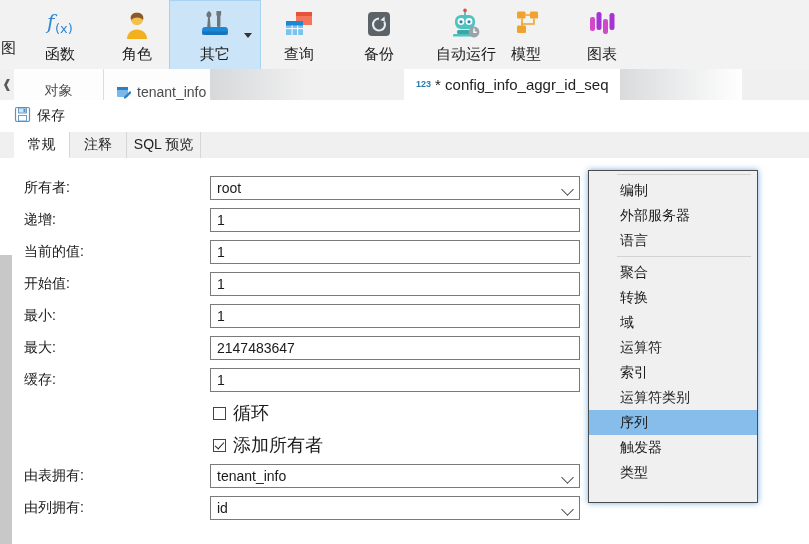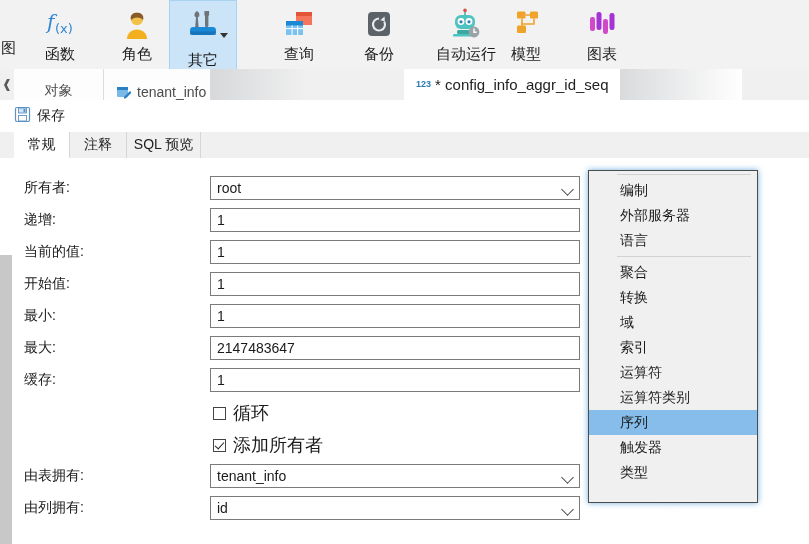--- a/index.html
+++ b/index.html
@@ -146,21 +146,21 @@
       <span class="ico">
         <svg width="34" height="34" viewBox="0 0 34 34">
           <circle cx="17" cy="11" r="6.2" fill="#f2c14b"></circle>
           <path d="M7 31c0-6 4.6-9.6 10-9.6S27 25 27 31z" fill="#f2b01e"></path>
           <path d="M17 4.8c4 0 6.3 2 6.3 5.2 0 .8-.2 1.6-.4 2.1-1-1.6-3-2.7-5.9-2.7-2.5 0-4.6 1-5.8 2.6-.3-.6-.5-1.3-.5-2 0-3.2 2.3-5.2 6.3-5.2z" fill="#8a5a2b"></path>
         </svg>
       </span>
       <span class="lbl">角色</span>
     </div>
 
-    <div class="rbtn active" style="left:169px;width:68px;justify-content:space-between;">
+    <div class="rbtn active" style="left:169px;width:92px;">
       <span class="ico">
         <svg width="36" height="34" viewBox="0 0 36 34">
           <path d="M12 3c-2 1-3 3-2.4 5.2l1.4 1.3-.8 9.5h3.4l-.8-9.5 1.4-1.3C14.9 6 13.9 4 12 3z" fill="#6f7479"></path>
           <rect x="20" y="3" width="3.4" height="16" rx="1.2" fill="#6f7479"></rect>
           <path d="M19.4 3h1.3v4.6h-1.3zM22.8 3h1.3v4.6h-1.3z" fill="#6f7479"></path>
           <rect x="5" y="19" width="26" height="8" rx="3.4" fill="#1b88d6"></rect>
           <rect x="5" y="23.5" width="26" height="3.5" fill="#1164a8" opacity=".55"></rect>
         </svg>
       </span>
       <span class="lbl">其它</span>
@@ -389,24 +389,24 @@
     <div class="mi">
         <span>聚合</span>
       </div>
     <div class="mi">
         <span>转换</span>
       </div>
     <div class="mi">
         <span>域</span>
       </div>
     <div class="mi">
+        <span>运算符</span>
+      </div>
+    <div class="mi">
         <span>索引</span>
-      </div>
-    <div class="mi">
-        <span>运算符</span>
       </div>
     <div class="mi">
         <span>运算符类别</span>
       </div>
     <div class="mi hl">
         <span>序列</span>
       </div>
     <div class="mi">
         <span>触发器</span>
       </div>

